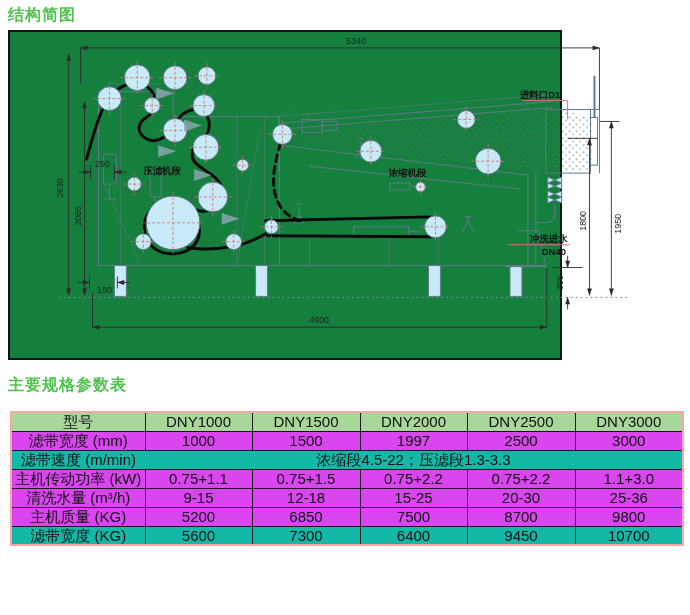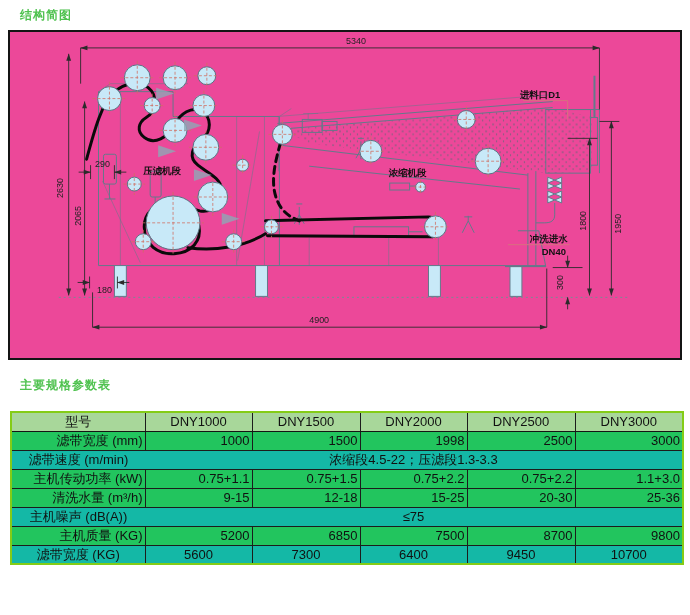--- a/index.html
+++ b/index.html
@@ -4,58 +4,58 @@
 <style>
   * { box-sizing: border-box; }
   html, body { margin: 0; padding: 0; }
   body {
     width: 690px; height: 615px;
     background: #ffffff;
     font-family: "Liberation Sans", "DejaVu Sans", sans-serif;
     overflow: hidden;
   }
   h2.sec-title {
-    margin: 4px 0 4px 20px;
-    font-size: 12px; line-height: 22px;
+    margin: 4px 0 4px 8px;
+    font-size: 16px; line-height: 22px;
     font-weight: bold;
     color: #4fc24f;
     letter-spacing: 1px;
   }
   h2.sec-title.second { margin-top: 14px; }
   .diagram-box {
     margin-left: 8px;
-    width: 674px; height: 330px;
+    width: 554px; height: 330px;
     border: 2px solid #141414;
-    background: #ec4899;
+    background: #15803d;
   }
   .diagram-box svg { display: block; }
 
   table.spec {
     margin: 15px 0 0 10px;
     width: 672px;
     border-collapse: collapse;
     table-layout: fixed;
-    font-size: 13px;
+    font-size: 15px;
     color: #111;
-    border: 2px solid #84cc16;
+    border: 2px solid #fca5a5;
   }
   table.spec th, table.spec td {
     border: 1px solid #1c1c1c;
     text-align: center;
     vertical-align: middle;
     padding: 0 2px;
     height: 19px;
     line-height: 17px;
     font-weight: normal;
     white-space: nowrap;
     overflow: hidden;
   }
   table.spec tr.head th { background: #a8d79a; border-bottom: 1.5px solid #141414; }
   table.spec tr.blue td { background: #14b8a6; }
-  table.spec tr.white td { background: #22c55e; text-align: right; }
+  table.spec tr.white td { background: #d946ef; }
   table.spec tr.tall td { height: 31px; line-height: 14px; }
   table.spec td.lbl2 span { display: block; }
 
   
   .fr { stroke: #64798a; stroke-width: 1; fill: none; }
   .fr2 { stroke: #64798a; stroke-width: 0.7; fill: none; opacity: .75; }
   .belt { stroke: #0a0a0a; stroke-width: 3; fill: none; stroke-linecap: round; stroke-linejoin: round; }
   .beltd { stroke: #0a0a0a; stroke-width: 3; fill: none; stroke-dasharray: 7 5; stroke-linecap: round; }
   .roller { stroke: #5d7282; stroke-width: 1; fill: #c8e9f8; }
   .ch { stroke: #cf6f63; stroke-width: 0.8; fill: none; stroke-dasharray: 3 2; }
@@ -285,21 +285,21 @@
       <th>DNY1000</th>
       <th>DNY1500</th>
       <th>DNY2000</th>
       <th>DNY2500</th>
       <th>DNY3000</th>
     </tr>
     <tr class="white">
       <td>滤带宽度 (mm)</td>
       <td>1000</td>
       <td>1500</td>
-      <td>1998</td>
+      <td>1997</td>
       <td>2500</td>
       <td>3000</td>
     </tr>
     <tr class="blue">
       <td style="border-right:none">滤带速度 (m/min)</td>
       <td colspan="5" style="border-left:none">浓缩段4.5-22；压滤段1.3-3.3</td>
     </tr>
     <tr class="white">
       <td>主机传动功率 (kW)</td>
       <td>0.75+1.1</td>
@@ -309,24 +309,20 @@
       <td>1.1+3.0</td>
     </tr>
     <tr class="white">
       <td>清洗水量 (m³/h)</td>
       <td>9-15</td>
       <td>12-18</td>
       <td>15-25</td>
       <td>20-30</td>
       <td>25-36</td>
     </tr>
-    <tr class="blue">
-      <td style="border-right:none">主机噪声 (dB(A))</td>
-      <td colspan="5" style="border-left:none">≤75</td>
-    </tr>
     <tr class="white">
       <td>主机质量 (KG)</td>
       <td>5200</td>
       <td>6850</td>
       <td>7500</td>
       <td>8700</td>
       <td>9800</td>
     </tr>
     <tr class="blue">
       <td>滤带宽度 (KG)</td>

